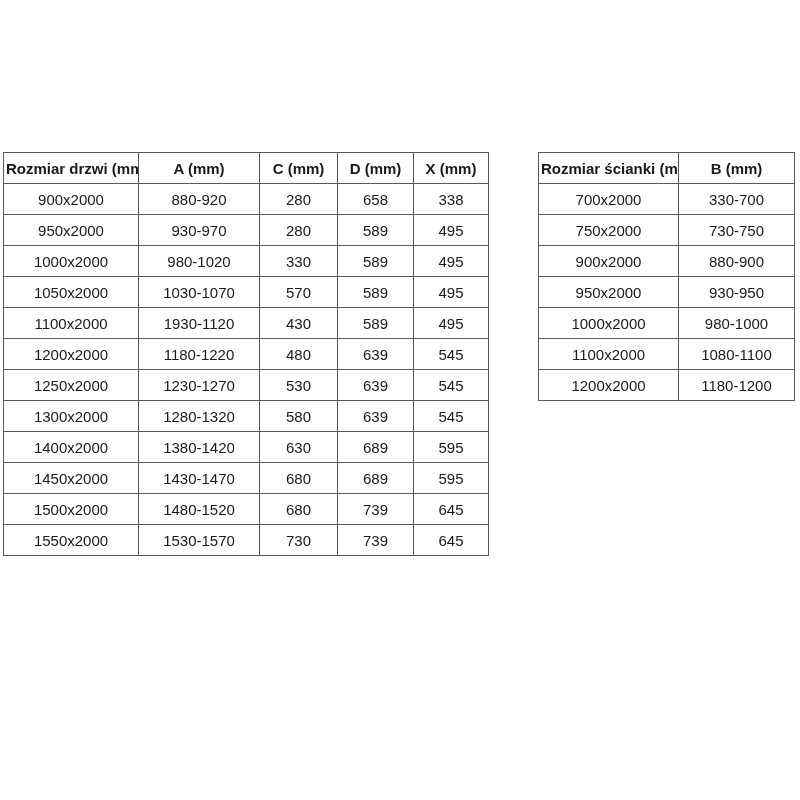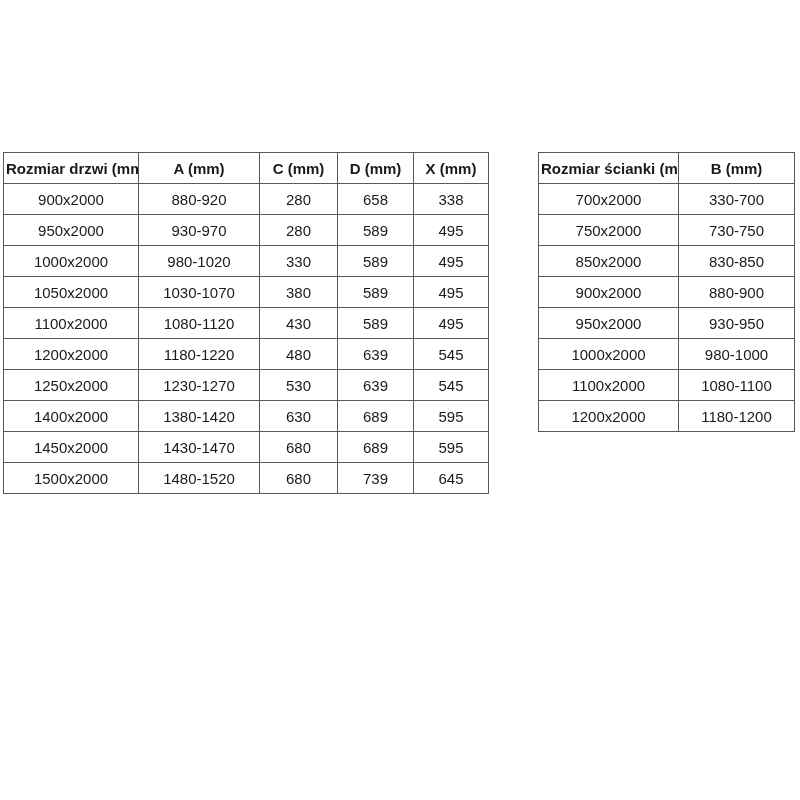--- a/index.html
+++ b/index.html
@@ -90,63 +90,77 @@
       <tr>
         <td>1000x2000</td>
         <td>980-1020</td>
         <td>330</td>
         <td>589</td>
         <td>495</td>
       </tr>
       <tr>
         <td>1050x2000</td>
         <td>1030-1070</td>
-        <td>380</td>
+        <td>570</td>
         <td>589</td>
         <td>495</td>
       </tr>
       <tr>
         <td>1100x2000</td>
-        <td>1080-1120</td>
+        <td>1930-1120</td>
         <td>430</td>
         <td>589</td>
         <td>495</td>
       </tr>
       <tr>
         <td>1200x2000</td>
         <td>1180-1220</td>
         <td>480</td>
         <td>639</td>
         <td>545</td>
       </tr>
       <tr>
         <td>1250x2000</td>
         <td>1230-1270</td>
         <td>530</td>
         <td>639</td>
         <td>545</td>
       </tr>
       <tr>
+        <td>1300x2000</td>
+        <td>1280-1320</td>
+        <td>580</td>
+        <td>639</td>
+        <td>545</td>
+      </tr>
+      <tr>
         <td>1400x2000</td>
         <td>1380-1420</td>
         <td>630</td>
         <td>689</td>
         <td>595</td>
       </tr>
       <tr>
         <td>1450x2000</td>
         <td>1430-1470</td>
         <td>680</td>
         <td>689</td>
         <td>595</td>
       </tr>
       <tr>
         <td>1500x2000</td>
         <td>1480-1520</td>
         <td>680</td>
+        <td>739</td>
+        <td>645</td>
+      </tr>
+      <tr>
+        <td>1550x2000</td>
+        <td>1530-1570</td>
+        <td>730</td>
         <td>739</td>
         <td>645</td>
       </tr>
     </tbody>
 </table>
 
 <table id="walls-table" class="spec-table">
   <colgroup>
       <col style="width: 140px;">
       <col style="width: 116px;">
@@ -160,24 +174,20 @@
   <tbody>
       <tr>
         <td>700x2000</td>
         <td>330-700</td>
       </tr>
       <tr>
         <td>750x2000</td>
         <td>730-750</td>
       </tr>
       <tr>
-        <td>850x2000</td>
-        <td>830-850</td>
-      </tr>
-      <tr>
         <td>900x2000</td>
         <td>880-900</td>
       </tr>
       <tr>
         <td>950x2000</td>
         <td>930-950</td>
       </tr>
       <tr>
         <td>1000x2000</td>
         <td>980-1000</td>

